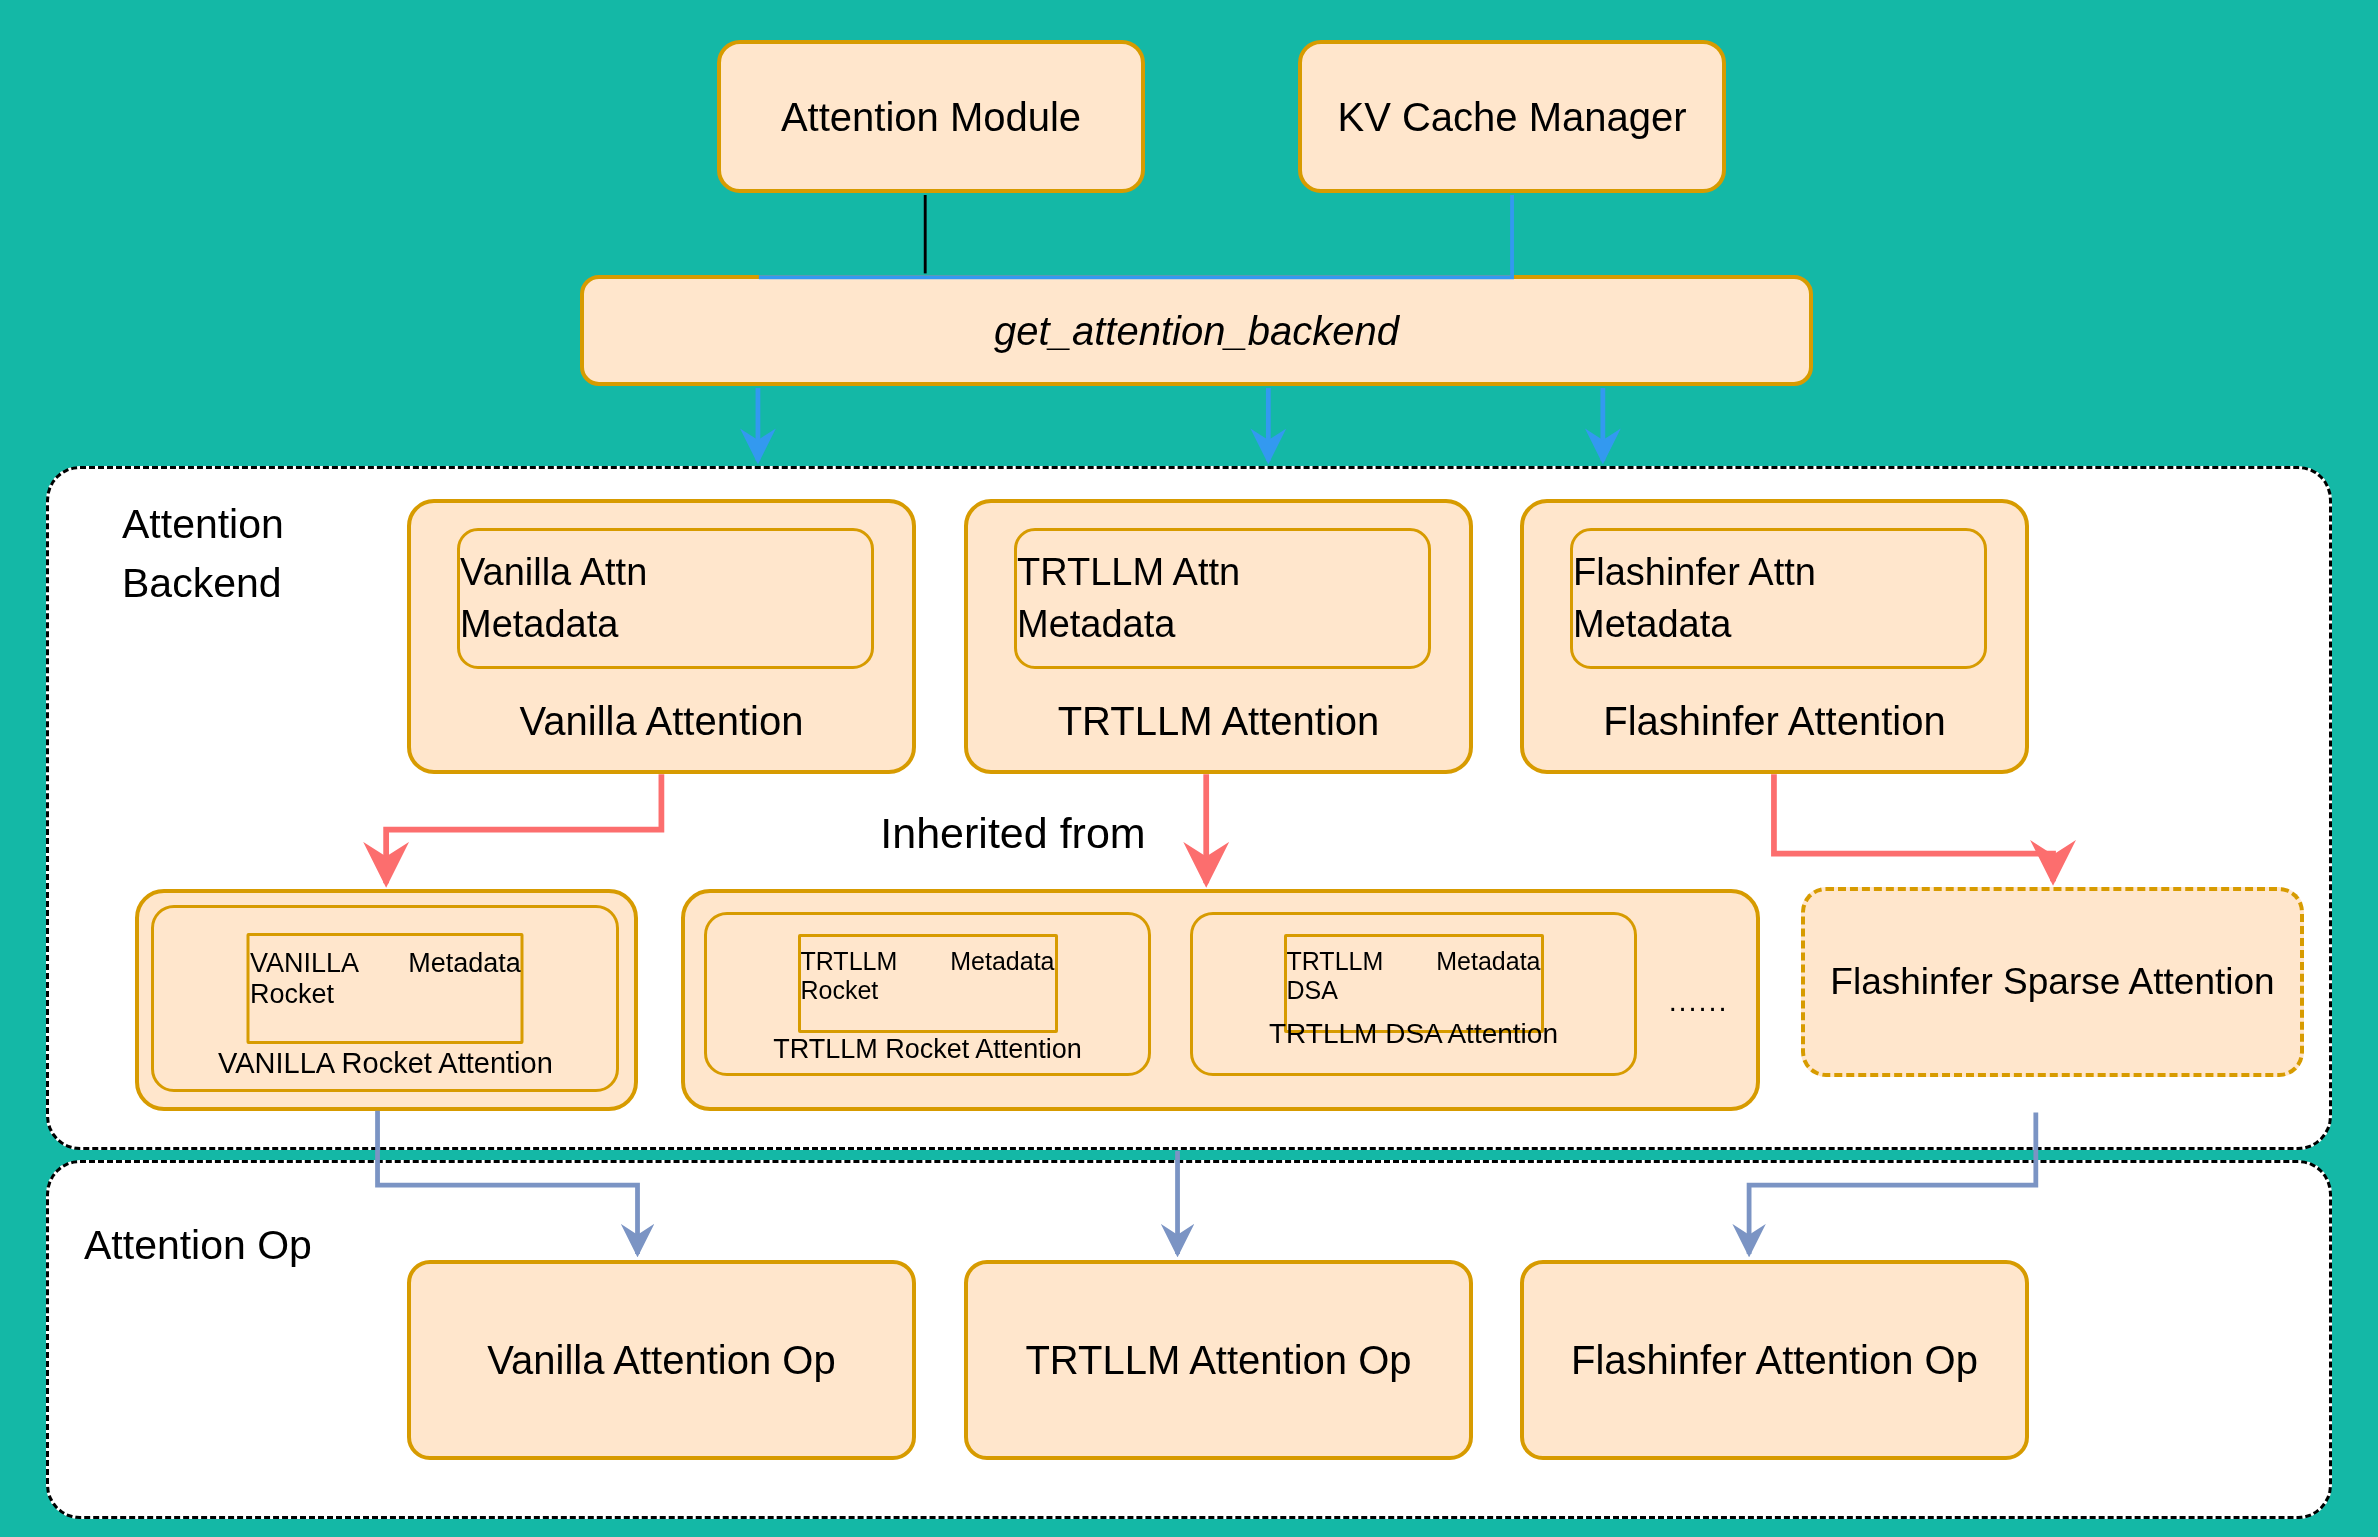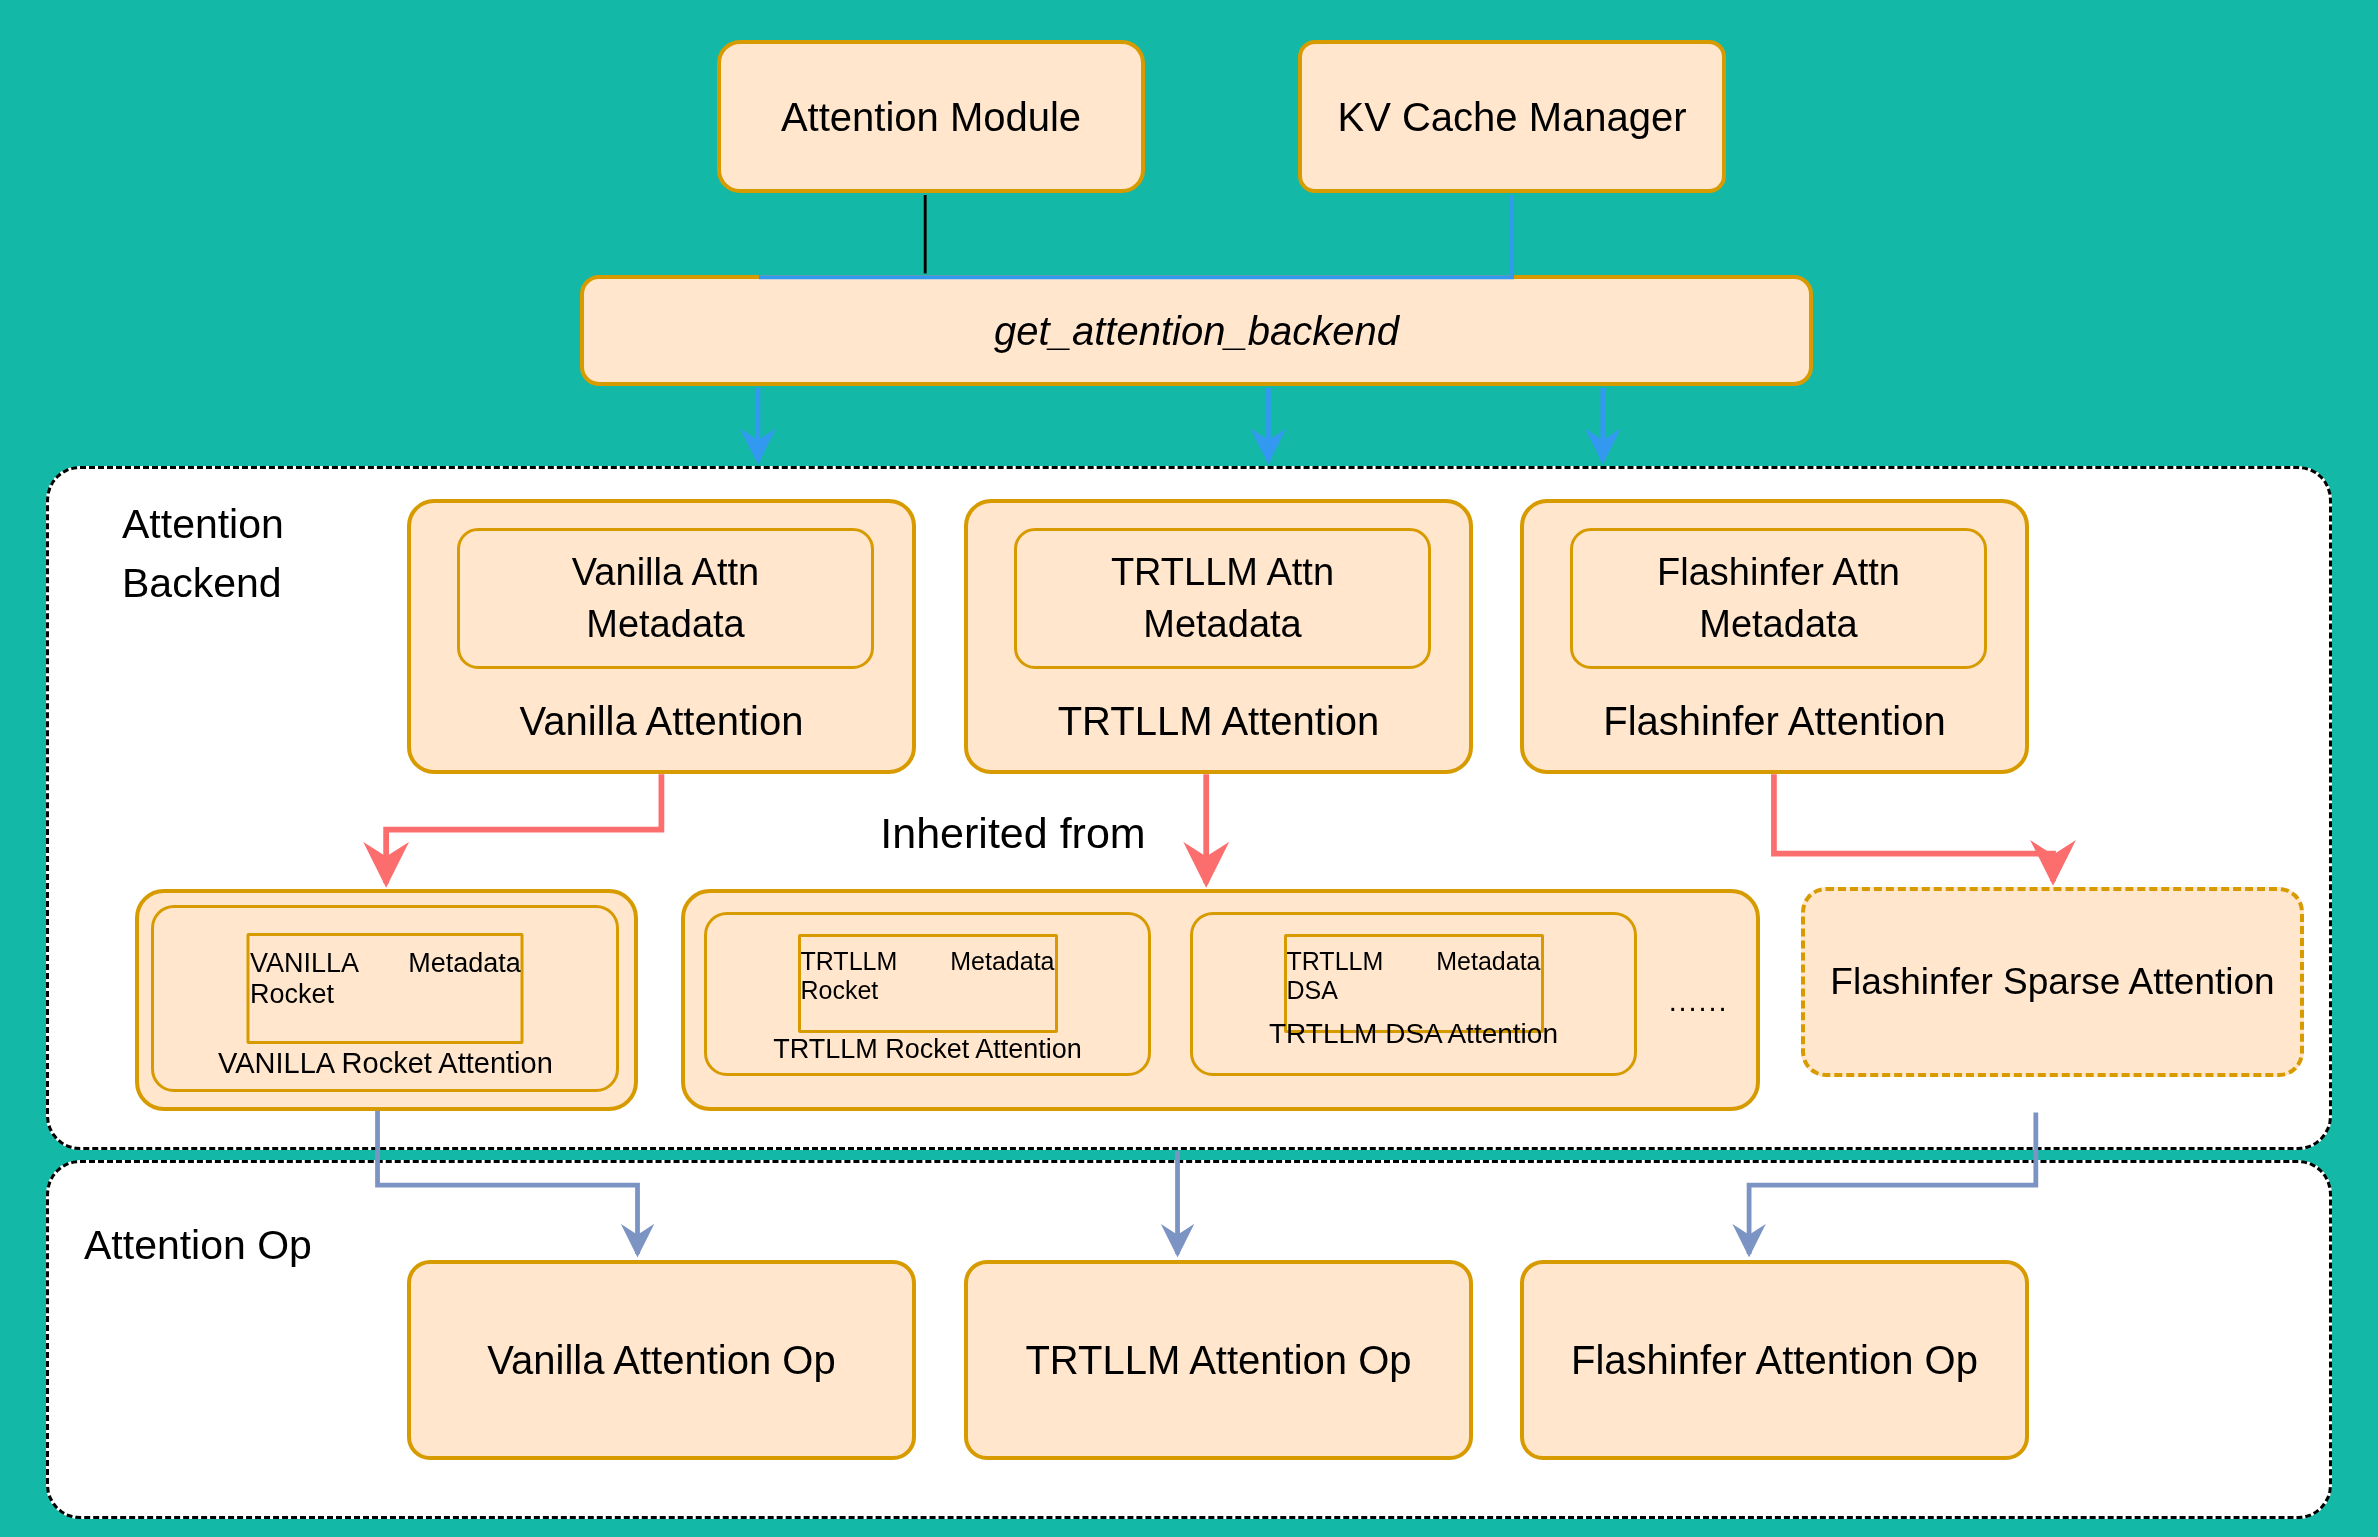--- a/index.html
+++ b/index.html
@@ -14,21 +14,21 @@
   }
   .container-zone{
     position:absolute;box-sizing:border-box;background:#FFFFFF;border:3.8px dashed #000;
     border-radius:34px;
   }
   .zone-title{position:absolute;font-size:41px;line-height:1.45;}
   .backend-box{width:509px;height:275px;top:499px;border-radius:27px;}
   .meta-box{
     position:absolute;box-sizing:border-box;left:46px;top:25px;width:417px;height:141px;
     background:#FFE6CC;border:3.8px solid #D79B00;border-radius:21px;
-    display:flex;flex-direction:column;align-items:center;justify-content:center;
+    display:flex;flex-direction:column;align-items:flex-start;justify-content:center;
     font-size:38px;line-height:1.35;
   }
   .backend-label{position:absolute;left:0;right:0;bottom:23px;font-size:40px;text-align:center;}
   .big-derived{position:absolute;box-sizing:border-box;background:#FFE6CC;border:4.8px solid #D79B00;border-radius:29px;}
   .derived-mid{
     position:absolute;box-sizing:border-box;background:#FFE6CC;border:3.8px solid #D79B00;border-radius:23px;
   }
   .derived-meta{
     position:absolute;box-sizing:border-box;background:#FFE6CC;border:3.3px solid #D79B00;border-radius:2px;
     left:50%;transform:translateX(-50%);
@@ -40,21 +40,21 @@
   .svg-layer{position:absolute;left:0;top:0;z-index:10;pointer-events:none;}
 </style>
 </head>
 <body>
 
 <div class="canvas">
 
   <div class="node" style="left:717px;top:40px;width:428px;height:153px;font-size:40px;">
     <span>Attention Module</span>
   </div>
-  <div class="node" style="left:1298px;top:40px;width:428px;height:153px;font-size:40px;border-radius:17px;">
+  <div class="node" style="left:1298px;top:40px;width:428px;height:153px;font-size:40px;">
     <span>KV Cache Manager</span>
   </div>
   <div class="node" style="left:580px;top:275px;width:1233px;height:111px;font-size:40px;border-radius:19px;font-style:italic;">
     <span>get_attention_backend</span>
   </div>
 
   <div class="container-zone" style="left:46px;top:466px;width:2286px;height:684px;"></div>
   <div class="zone-title" style="left:122px;top:495px;width:268px;">Attention Backend</div>
 
   <div class="node backend-box" style="left:407px;">

